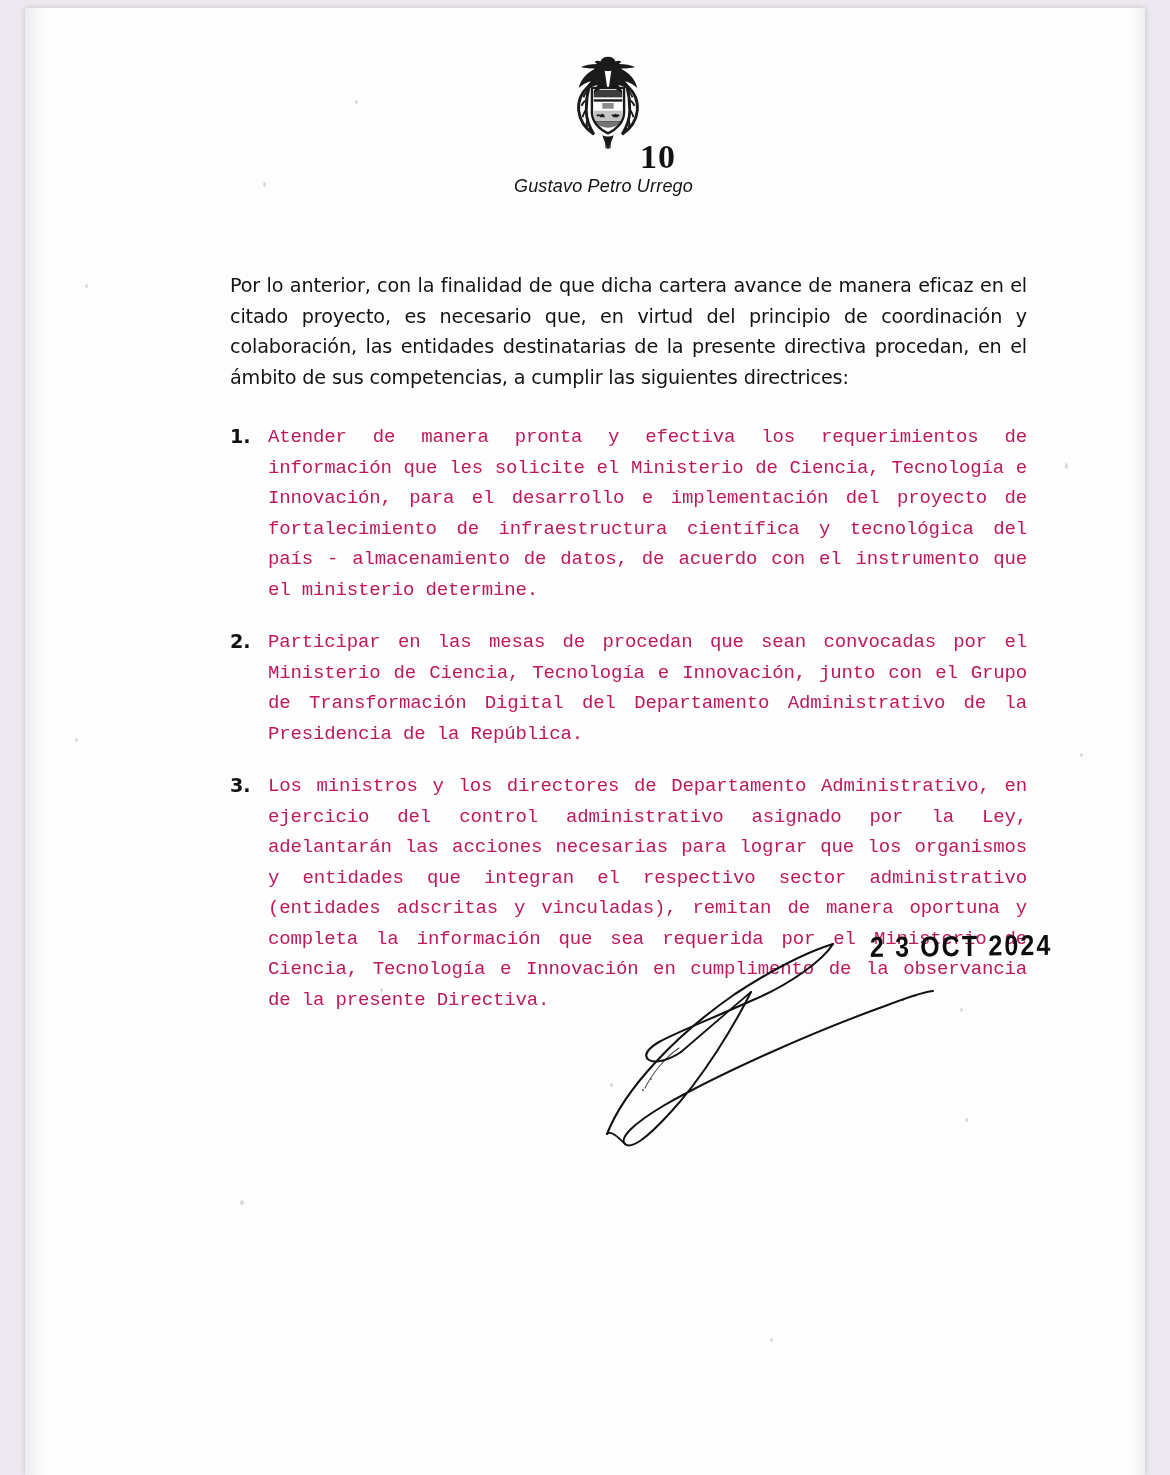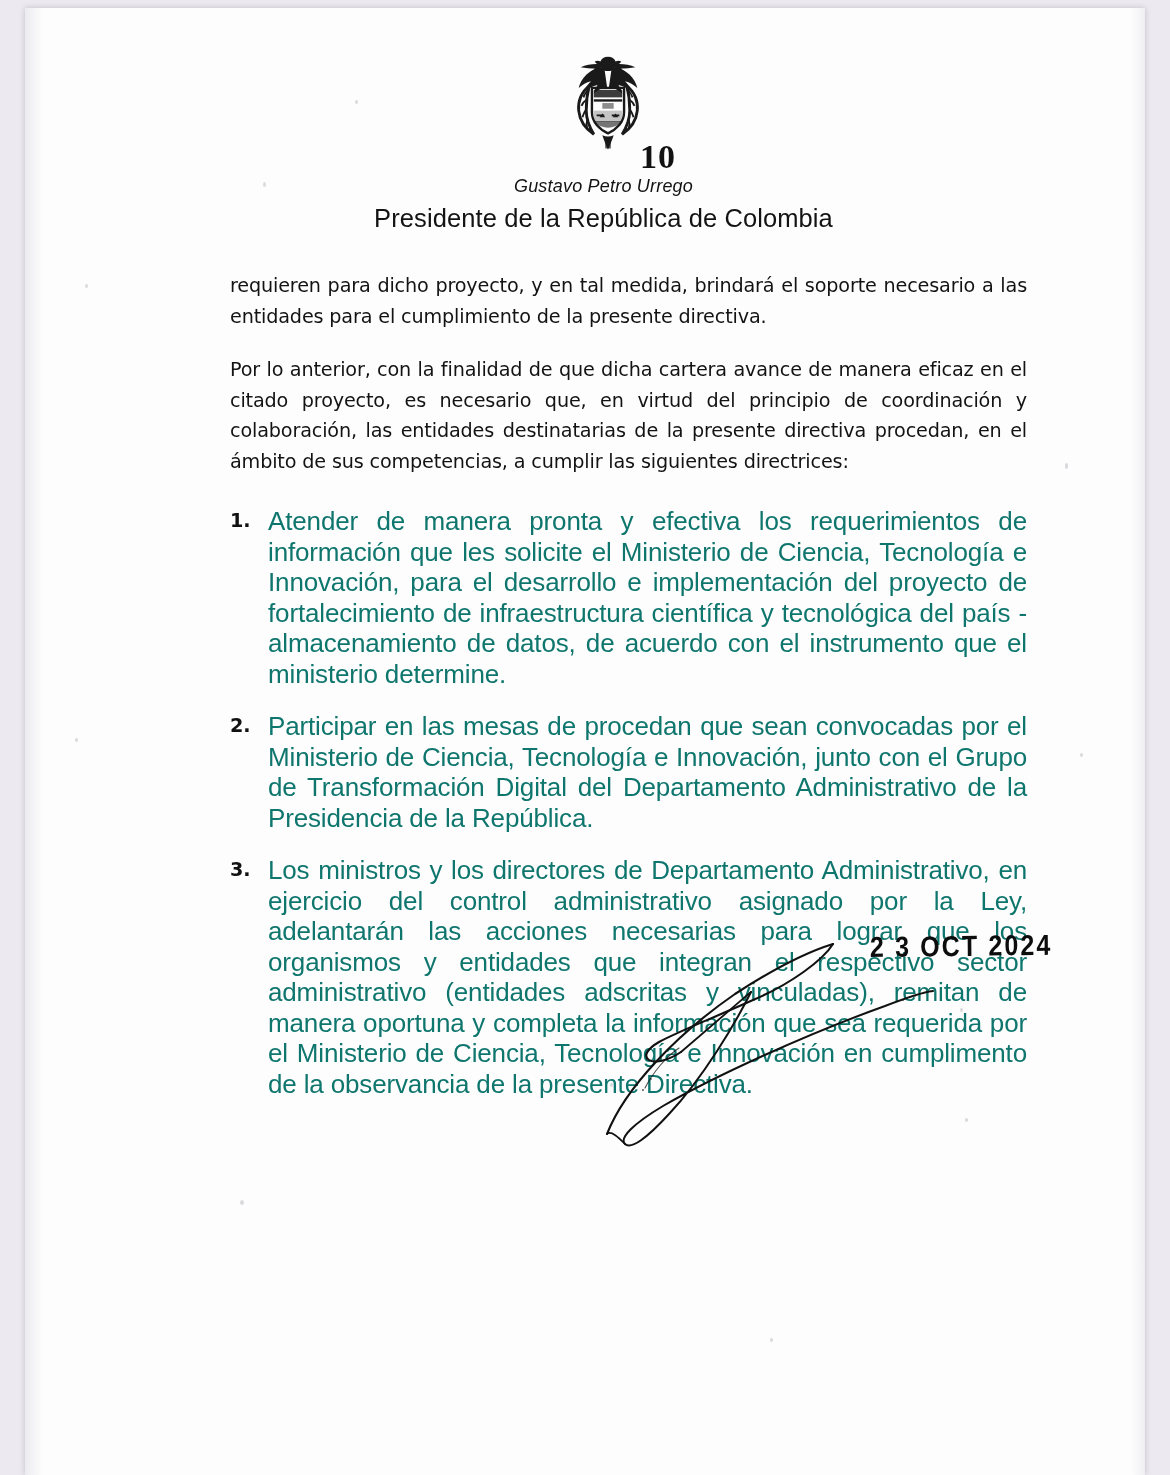--- a/index.html
+++ b/index.html
@@ -107,27 +107,27 @@
   .list-marker {
     flex: 0 0 38px;
     font-family: "DejaVu Sans", sans-serif;
     font-size: 19.2px;
     line-height: 30.5px;
     font-weight: 700;
     color: #111;
   }
   .list-text {
     flex: 1 1 auto;
-    font-family: Liberation Sans, sans-serif;
-    font-size: 26px;
+    font-family: Liberation Mono, monospace;
+    font-size: 19px;
     line-height: 30.5px;
     text-align: justify;
     text-justify: inter-word;
     letter-spacing: -0.15px;
-    color: #0f766e;
+    color: #be185d;
   }
 
   
   #date-stamp {
     position: absolute;
     left: 845px;
     top: 923px;
     font-family: "Liberation Sans Narrow", "Liberation Sans", sans-serif;
     font-size: 29px;
     font-weight: 700;
@@ -207,26 +207,24 @@
         <path d="M70 40c3 2 5 5 6 8M72 50c3 2 5 4 6 7M73 61c2 2 3 5 4 8M72 72c1 3 1 6 0 9" stroke="#1a1a1a" stroke-width="2" fill="none"></path>
 
         <path d="M44 88c2 6 4 11 6 15 2-4 4-9 6-15-4 2-8 2-12 0z" fill="#1a1a1a"></path>
         <path d="M47 92h6v10h-6z" fill="#1a1a1a" opacity="0.7"></path>
       </g>
     </svg>
 
     <div id="page-number">10</div>
 
     <div class="header-line" id="header-name">Gustavo Petro Urrego</div>
-    <div class="header-line" id="header-title">Presidente de la República de Colombia</div>
   </div>
 
   <div id="doc-body">
 
-    <p class="para">requieren para dicho proyecto, y en tal medida, brindará el soporte necesario a las entidades para el cumplimiento de la presente directiva.</p>
     <p class="para">Por lo anterior, con la finalidad de que dicha cartera avance de manera eficaz en el citado proyecto, es necesario que, en virtud del principio de coordinación y colaboración, las entidades destinatarias de la presente directiva procedan, en el ámbito de sus competencias, a cumplir las siguientes directrices:</p>
 
     <div id="intro-list">
 
       <div class="list-item">
         <div class="list-marker">1.</div>
         <div class="list-text">Atender de manera pronta y efectiva los requerimientos de información que les solicite el Ministerio de Ciencia, Tecnología e Innovación, para el desarrollo e implementación del proyecto de fortalecimiento de infraestructura científica y tecnológica del país - almacenamiento de datos, de acuerdo con el instrumento que el ministerio determine.</div>
       </div>
 
       <div class="list-item">

